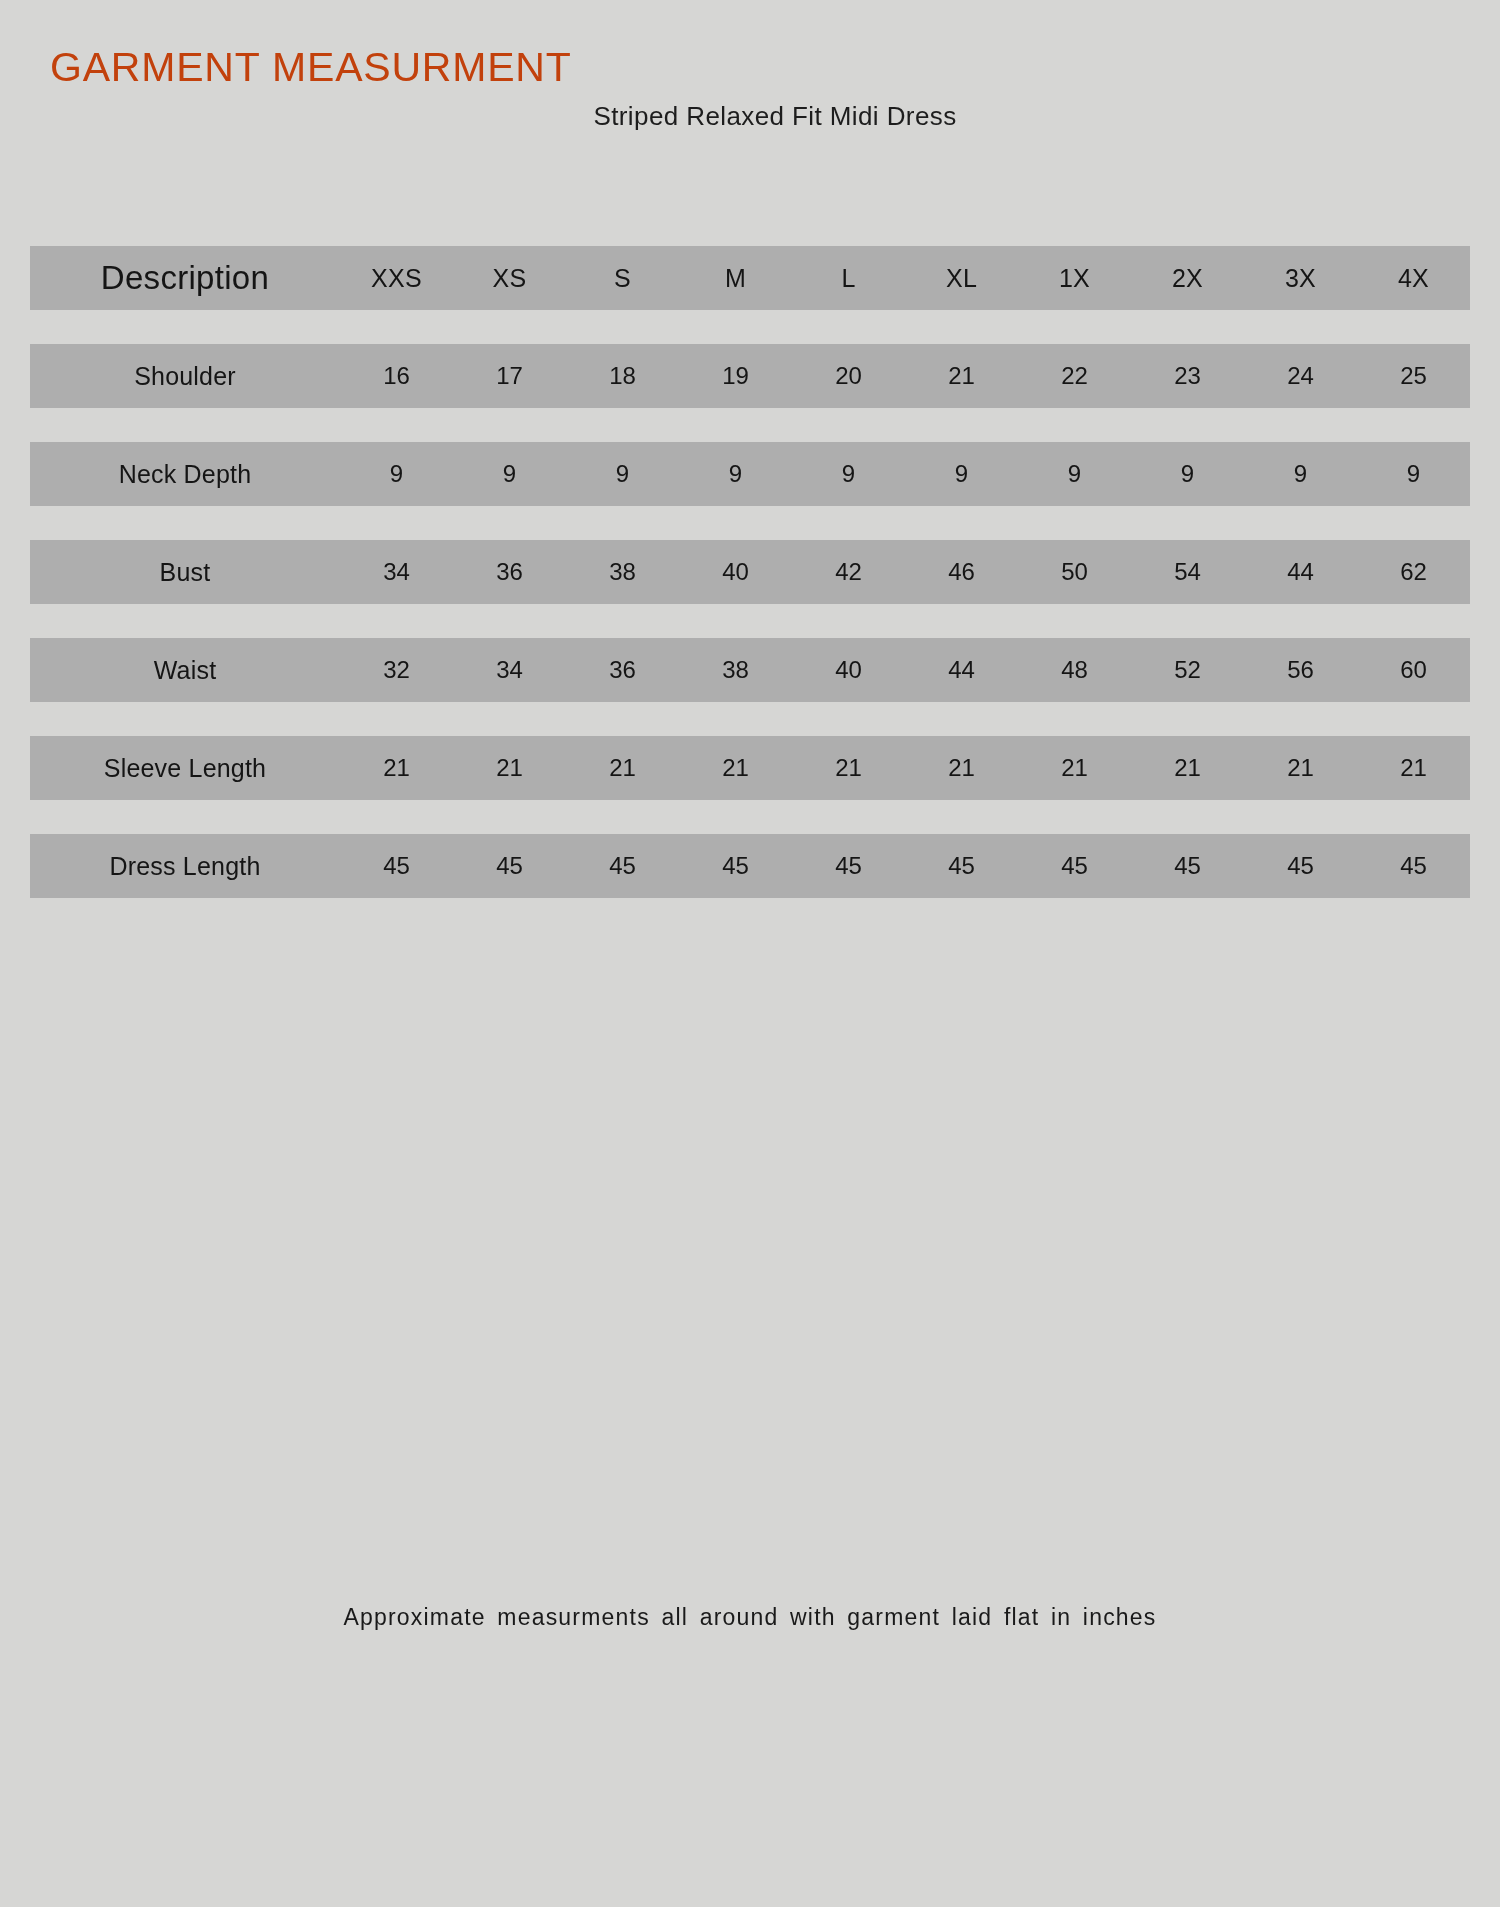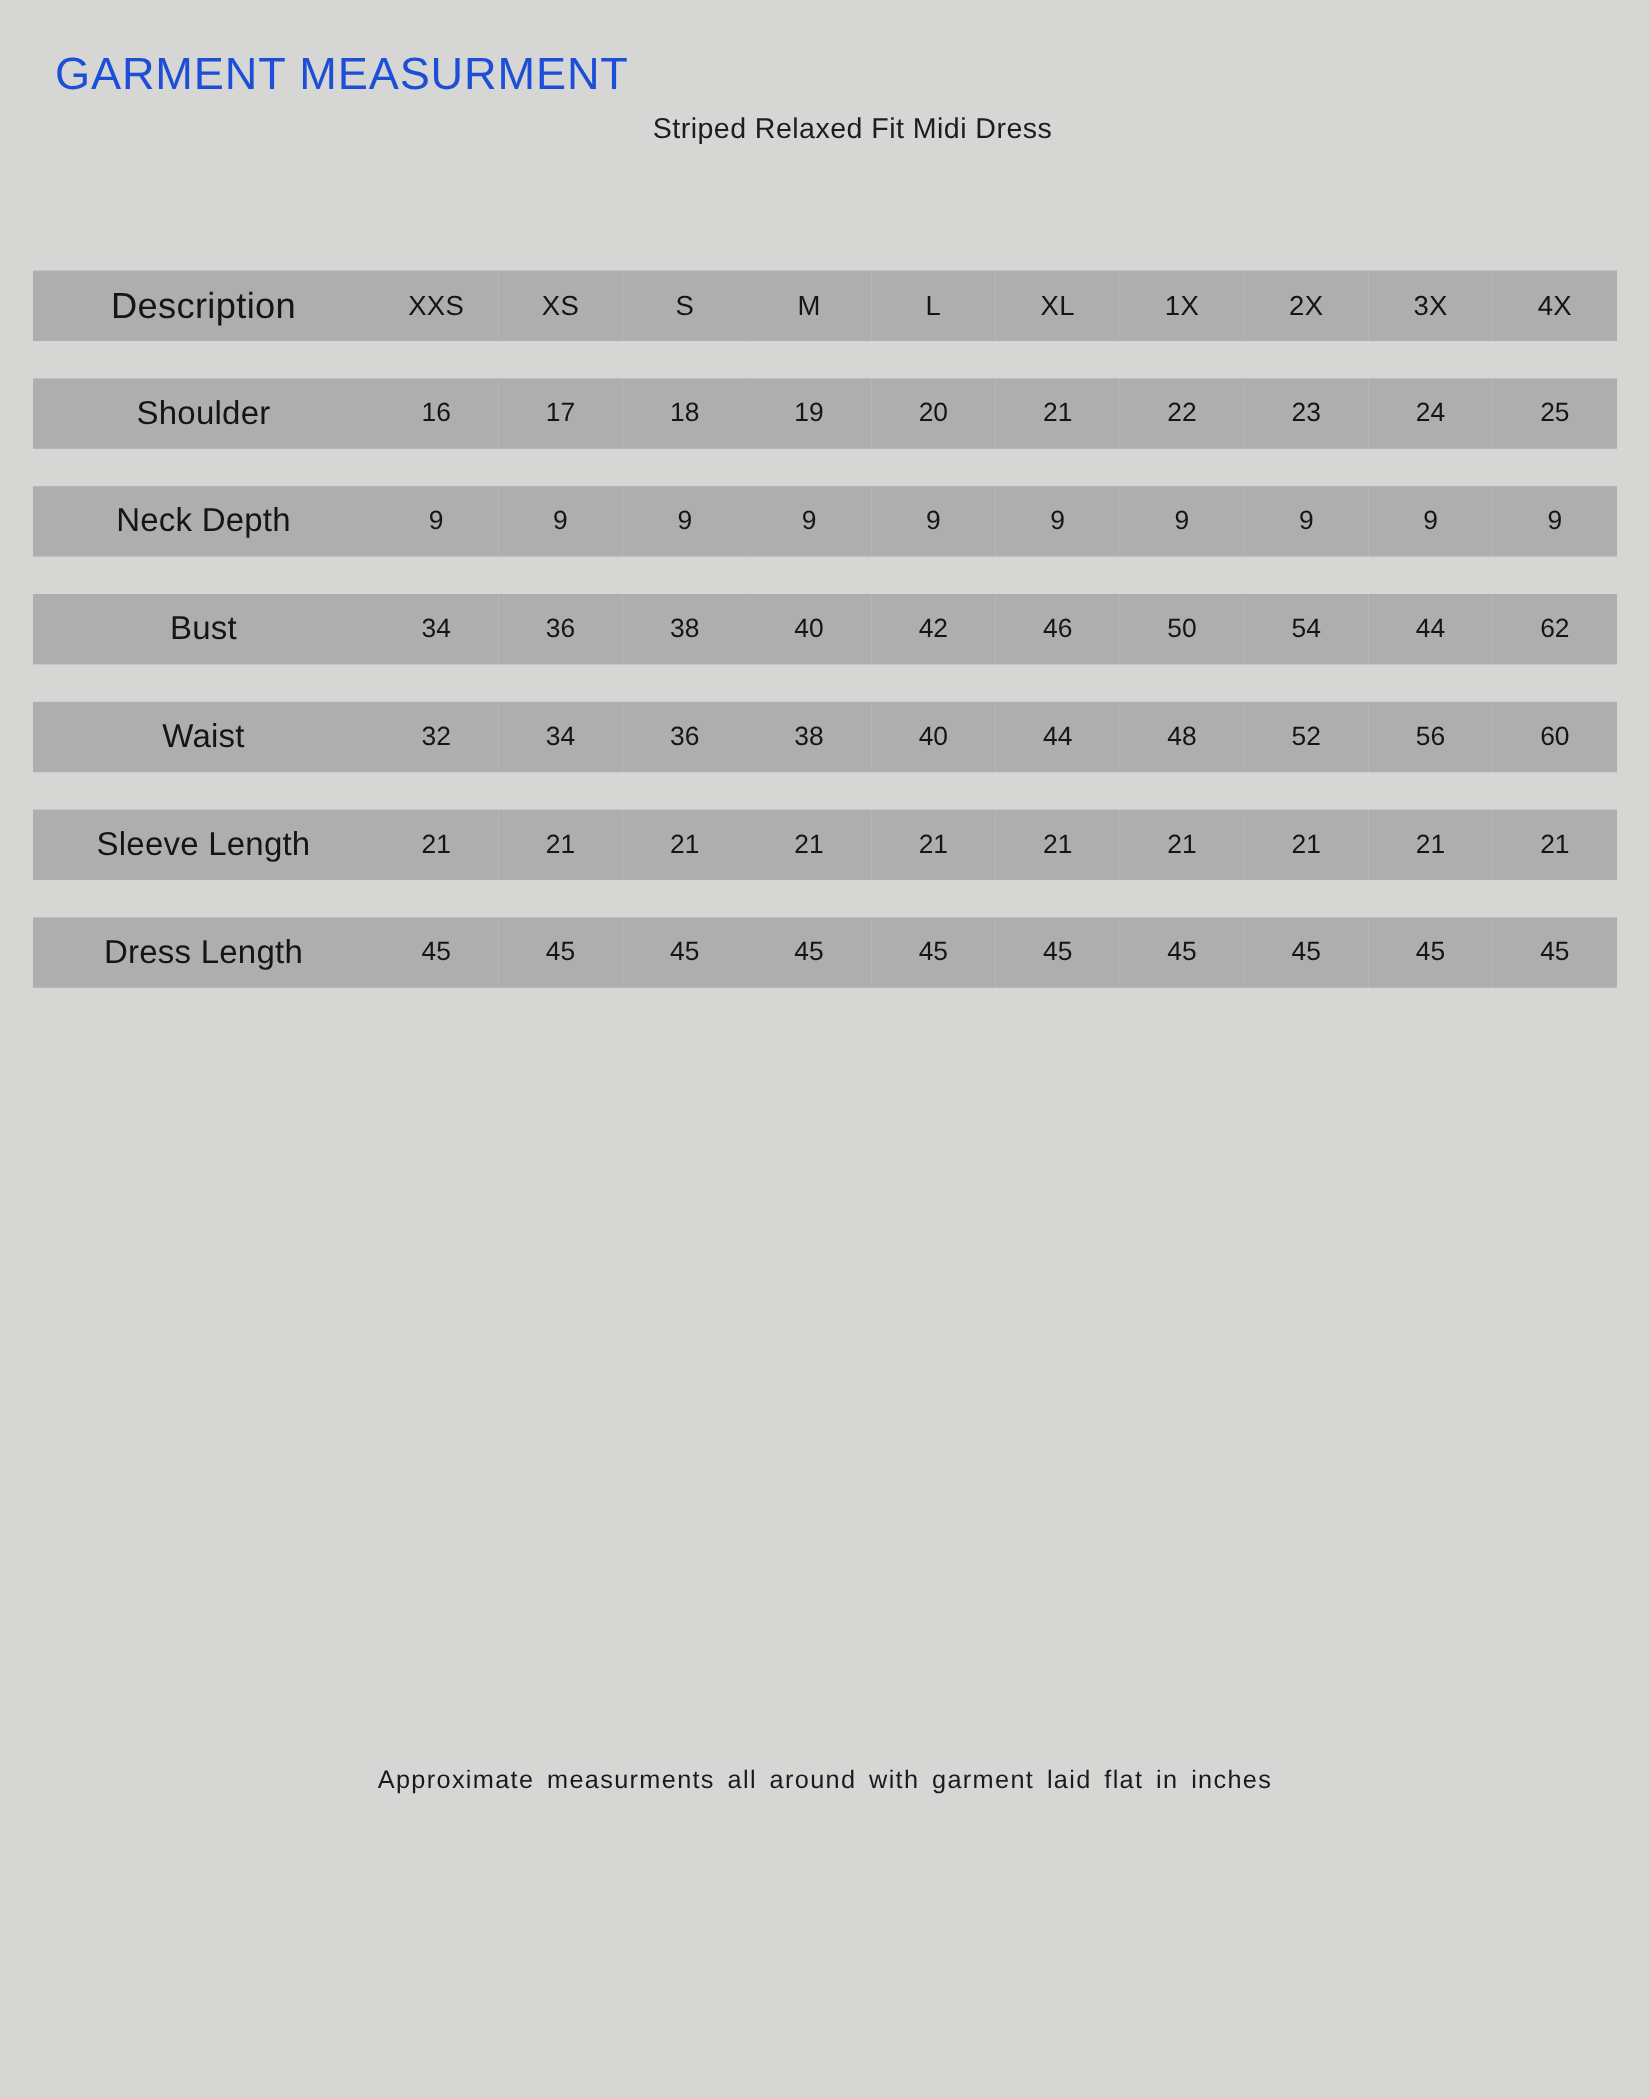--- a/index.html
+++ b/index.html
@@ -21,21 +21,21 @@
     box-sizing: border-box;
     padding: 0;
   }
   .header-block {
     padding: 44px 0 0 50px;
   }
   .doc-title {
     font-size: 41px;
     letter-spacing: 0.8px;
     font-weight: 400;
-    color: #1d4ed8;
+    color: #c2410c;
     line-height: 1.15;
     margin: 0;
   }
   .doc-subtitle {
     font-size: 26px;
     font-weight: 400;
     color: #1d1d1d;
     letter-spacing: 0.4px;
     margin: 10px 0 0 0;
     text-align: center;
@@ -61,21 +61,21 @@
     vertical-align: middle;
   }
   table.measure thead th {
     font-size: 25px;
     letter-spacing: 0.3px;
   }
   table.measure thead th.desc-head {
     font-size: 33px;
   }
   table.measure tbody td.row-label {
-    font-size: 30px;
+    font-size: 25px;
     letter-spacing: 0.2px;
   }
   table.measure tbody td.value {
     font-size: 24px;
   }
   .footnote {
     position: absolute;
     left: 0;
     right: 0;
     top: 1604px;

